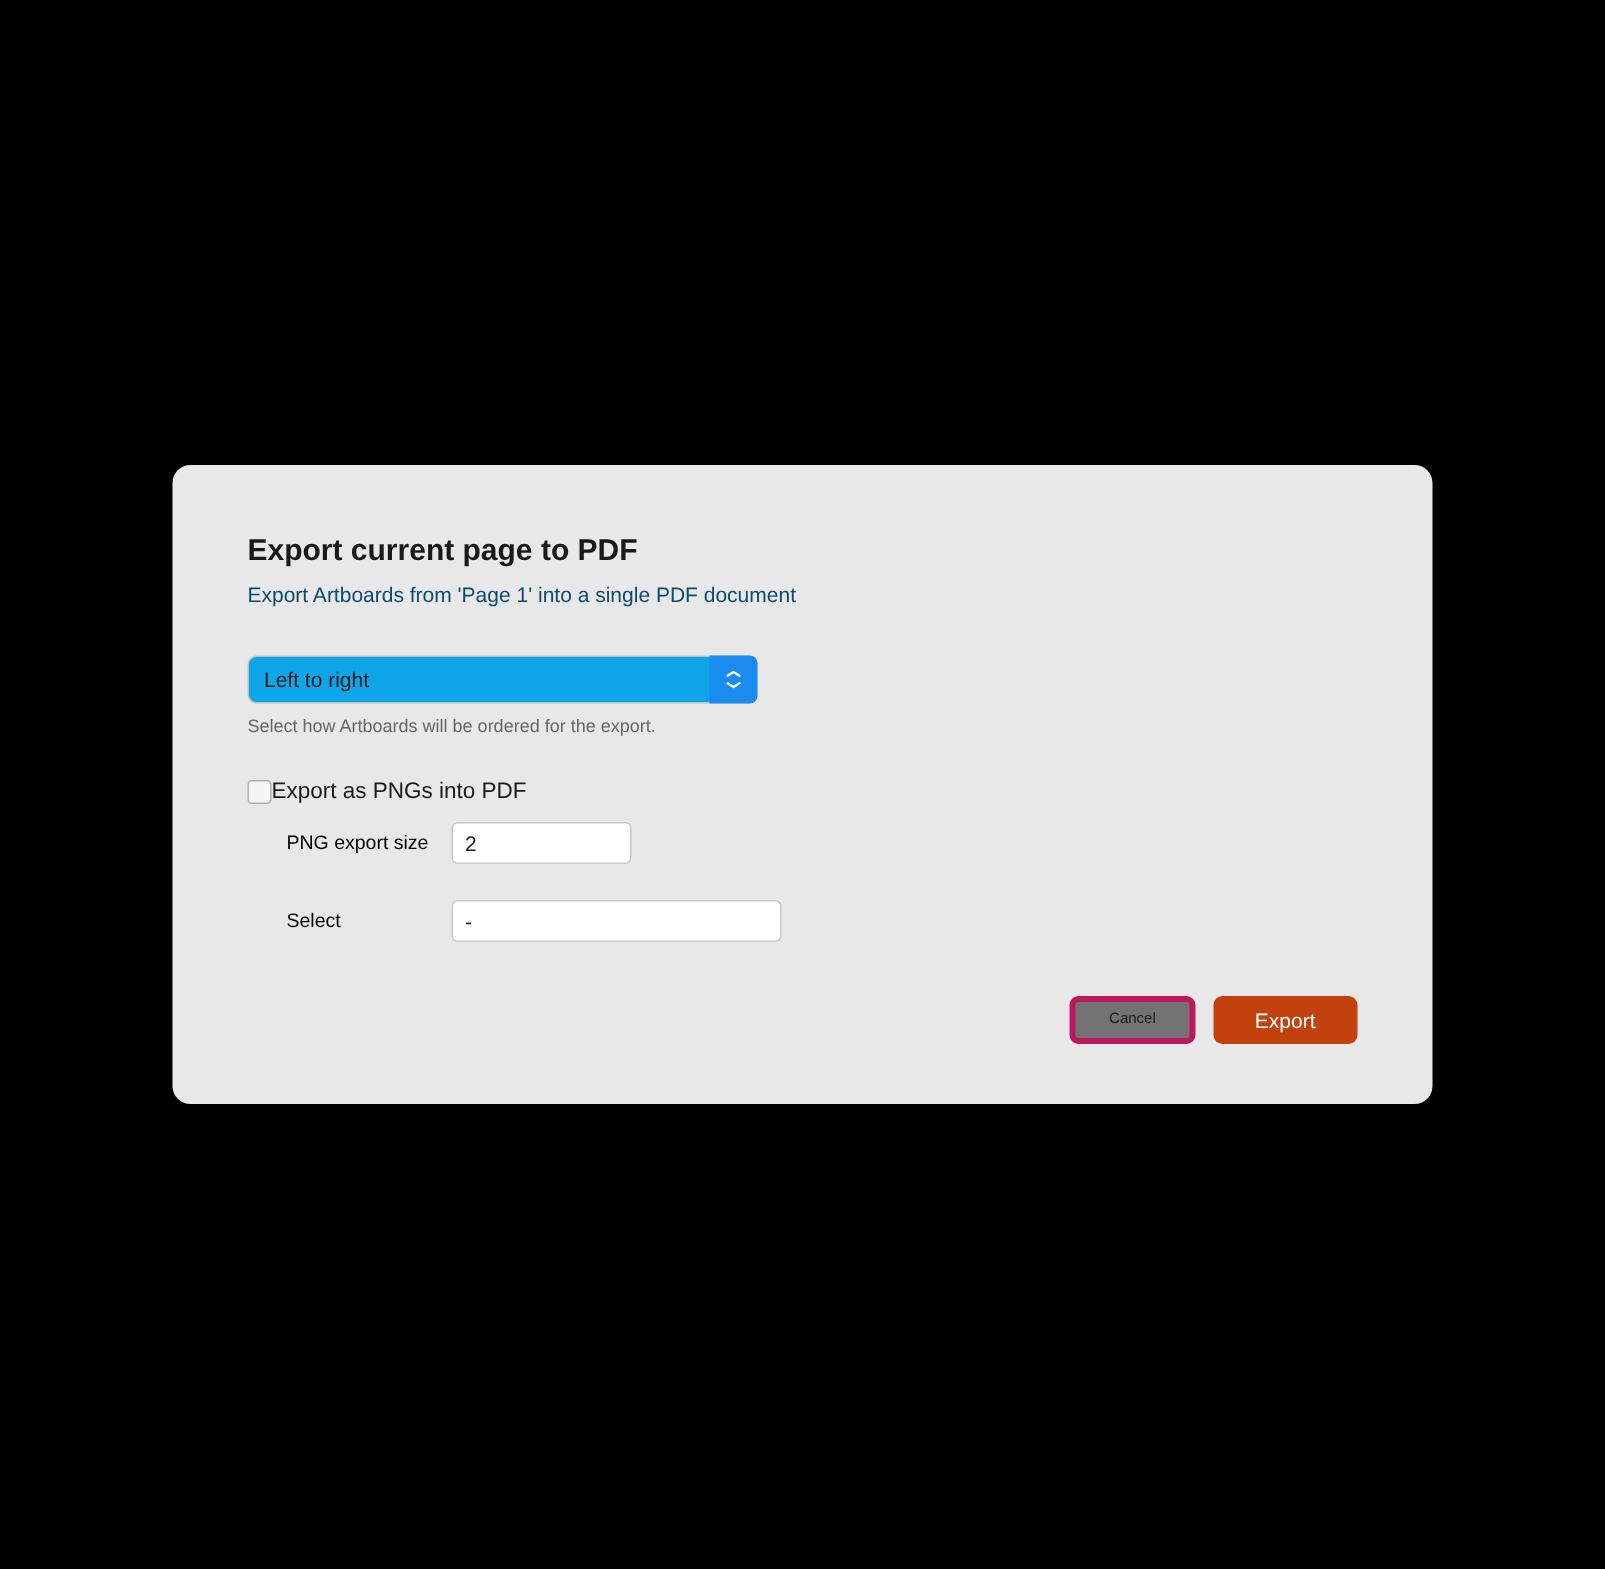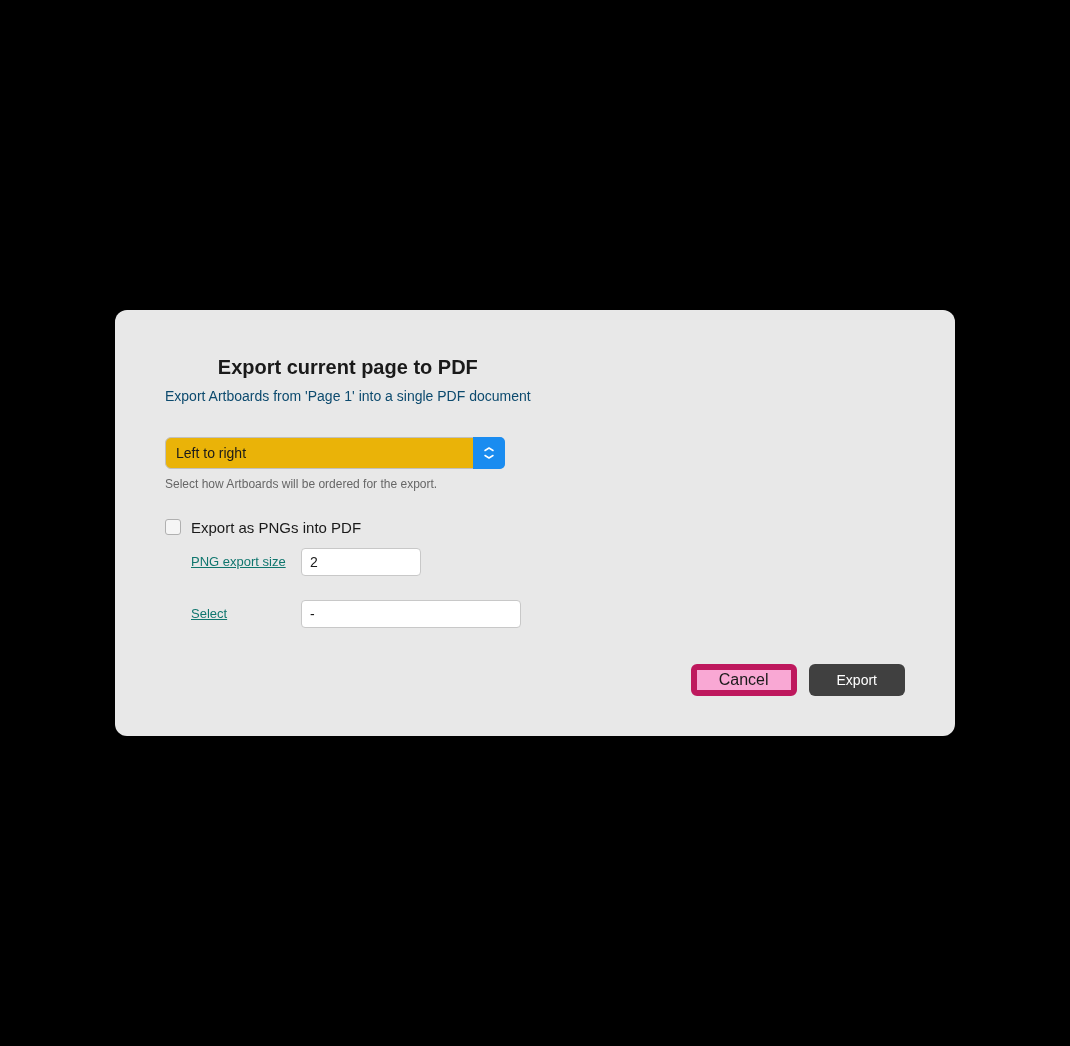--- a/index.html
+++ b/index.html
@@ -47,21 +47,20 @@
 
     .header-text {
       padding-top: 6px;
     }
 
     .dialog-title {
       font-size: 20px;
       font-weight: 700;
       color: #1a1a1a;
       margin-bottom: 8px;
-      text-align: center;
     }
 
     .dialog-subtitle {
       font-size: 14px;
       color: #0c4a6e;
       line-height: 1.4;
     }
 
     .section {
       margin-bottom: 28px;
@@ -77,21 +76,21 @@
     .select-wrapper {
       display: flex;
       align-items: center;
       position: relative;
       width: 340px;
     }
 
     .select-field {
       width: 100%;
       height: 32px;
-      background: #eab308;
+      background: #0ea5e9;
       border: 1px solid #c0c0c0;
       border-radius: 6px;
       padding: 0 40px 0 10px;
       font-size: 14px;
       color: #1a1a1a;
       appearance: none;
       -webkit-appearance: none;
       cursor: pointer;
       outline: none;
     }
@@ -120,22 +119,22 @@
       color: #666;
       margin-top: 8px;
     }
 
     .checkbox-section {
       margin-bottom: 24px;
     }
 
     .checkbox-row {
       display: flex;
-      align-items: flex-start;
-      gap: 10px;
+      align-items: flex-end;
+      gap: 0;
       margin-bottom: 12px;
     }
 
     .checkbox {
       width: 16px;
       height: 16px;
       border: 1.5px solid #b0b0b0;
       border-radius: 3px;
       background: #f5f5f5;
       flex-shrink: 0;
@@ -158,23 +157,22 @@
     .sub-row {
       display: flex;
       align-items: center;
       gap: 10px;
       margin-left: 26px;
       margin-bottom: 8px;
     }
 
     .sub-label {
       font-size: 13px;
-      color: #0f766e;
+      color: #000000;
       min-width: 100px;
-      text-decoration: underline;
     }
 
     .text-input {
       height: 28px;
       border: 1px solid #c8c8c8;
       border-radius: 4px;
       background: #fff;
       padding: 0 8px;
       font-size: 14px;
       color: #1a1a1a;
@@ -189,35 +187,35 @@
     .footer {
       display: flex;
       justify-content: flex-end;
       gap: 12px;
       margin-top: 36px;
     }
 
     .btn-cancel {
       height: 32px;
       padding: 0 22px;
-      border: 6px solid #be185d;
+      border: 4px solid #be185d;
       border-radius: 6px;
-      background: #f9a8d4;
-      font-size: 16px;
+      background: #737373;
+      font-size: 10px;
       color: #1a1a1a;
       cursor: pointer;
       font-weight: 500;
     }
 
     .btn-export {
       height: 32px;
       padding: 0 28px;
       border: none;
       border-radius: 6px;
-      background: #404040;
+      background: #c2410c;
       color: #fff;
       font-size: 14px;
       cursor: pointer;
       font-weight: 500;
     }
   </style>
 </head>
 <body>
 
 <div class="dialog">

